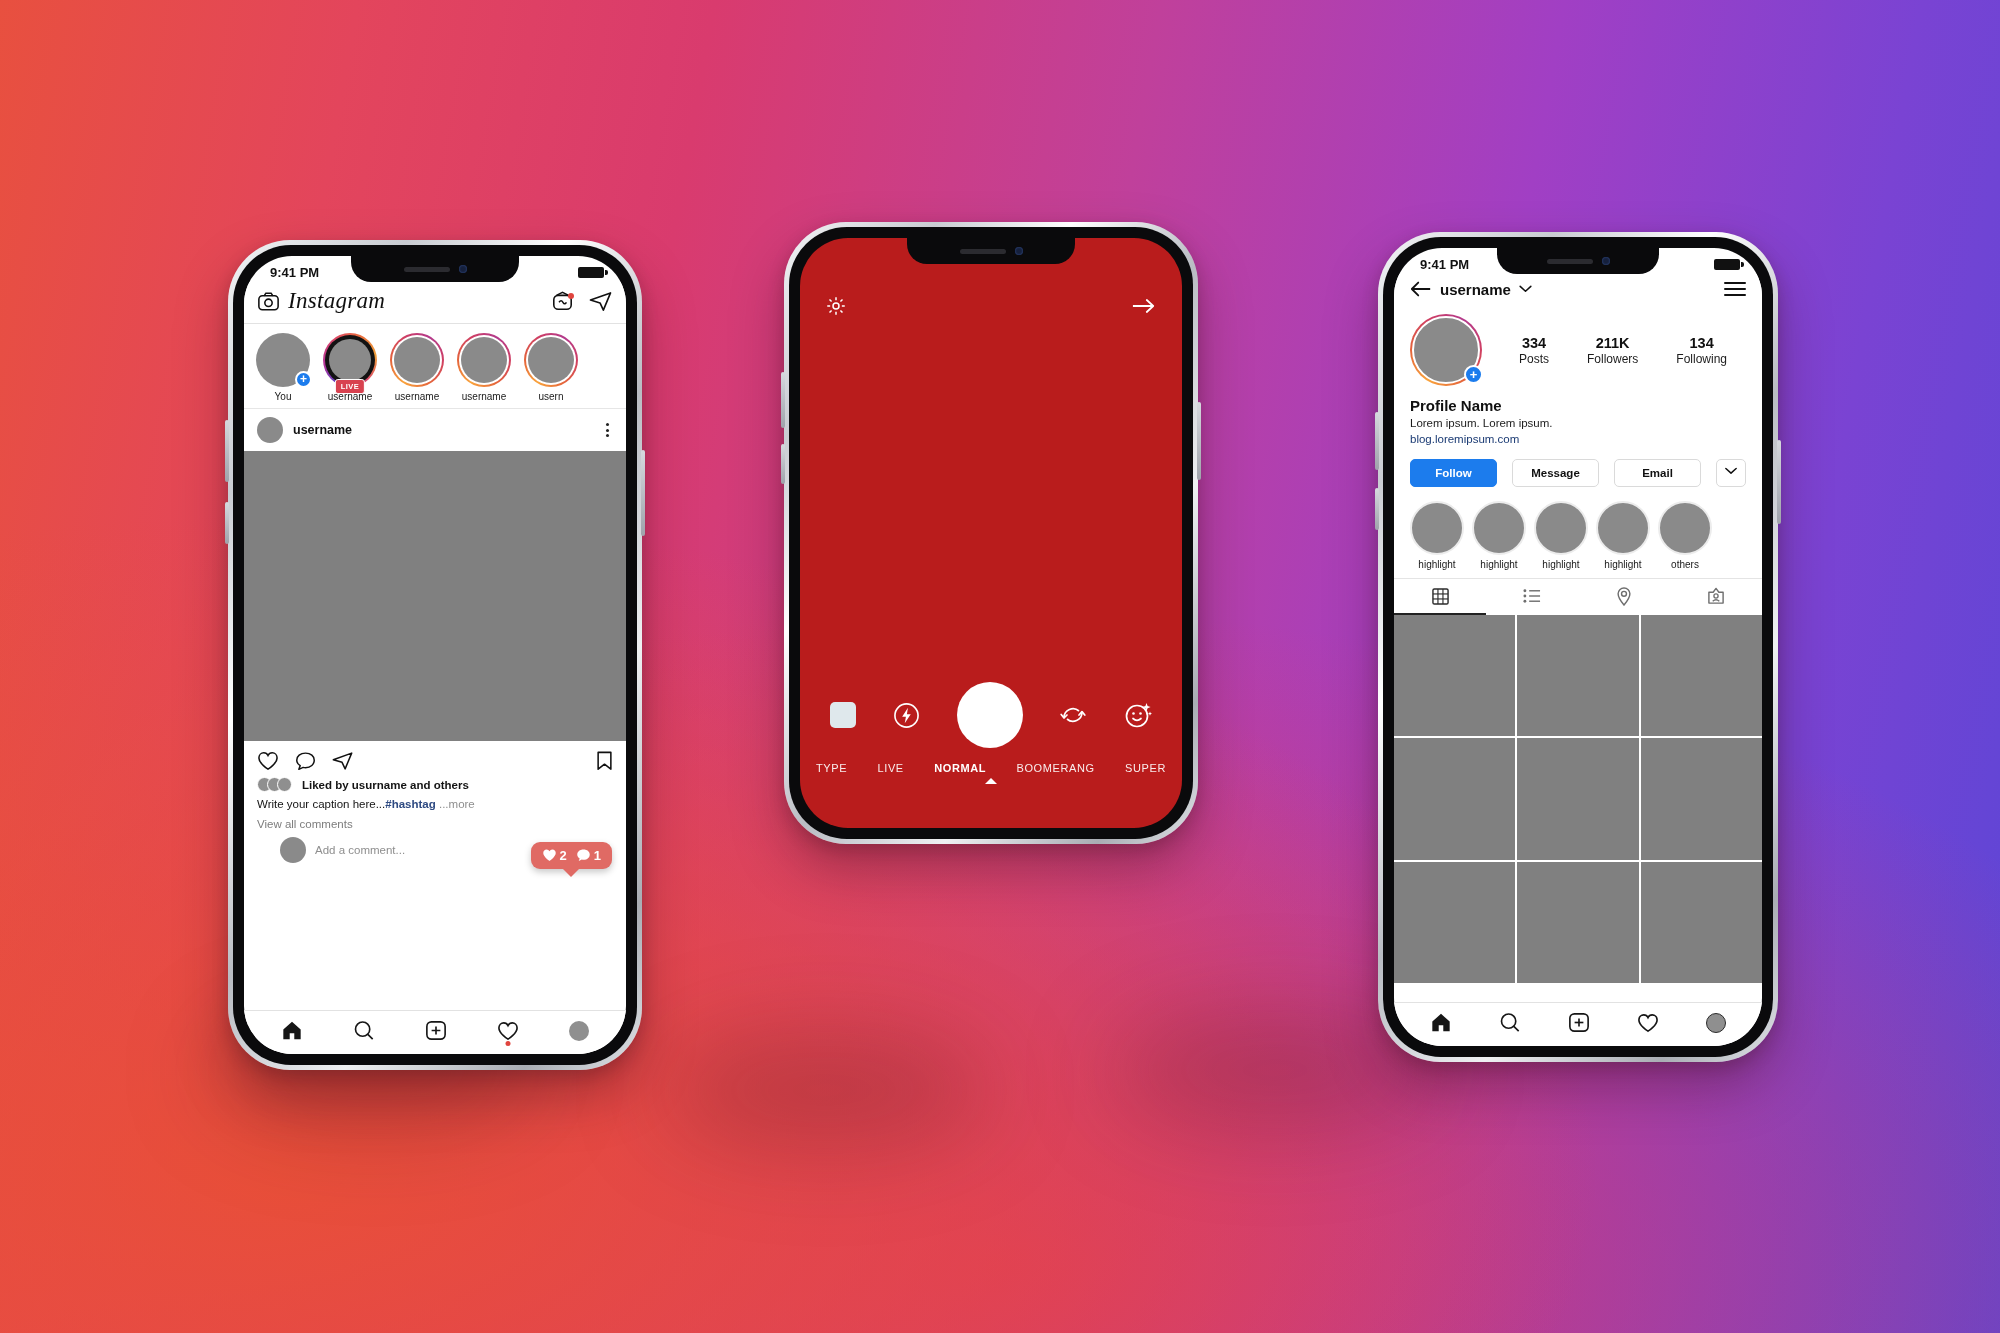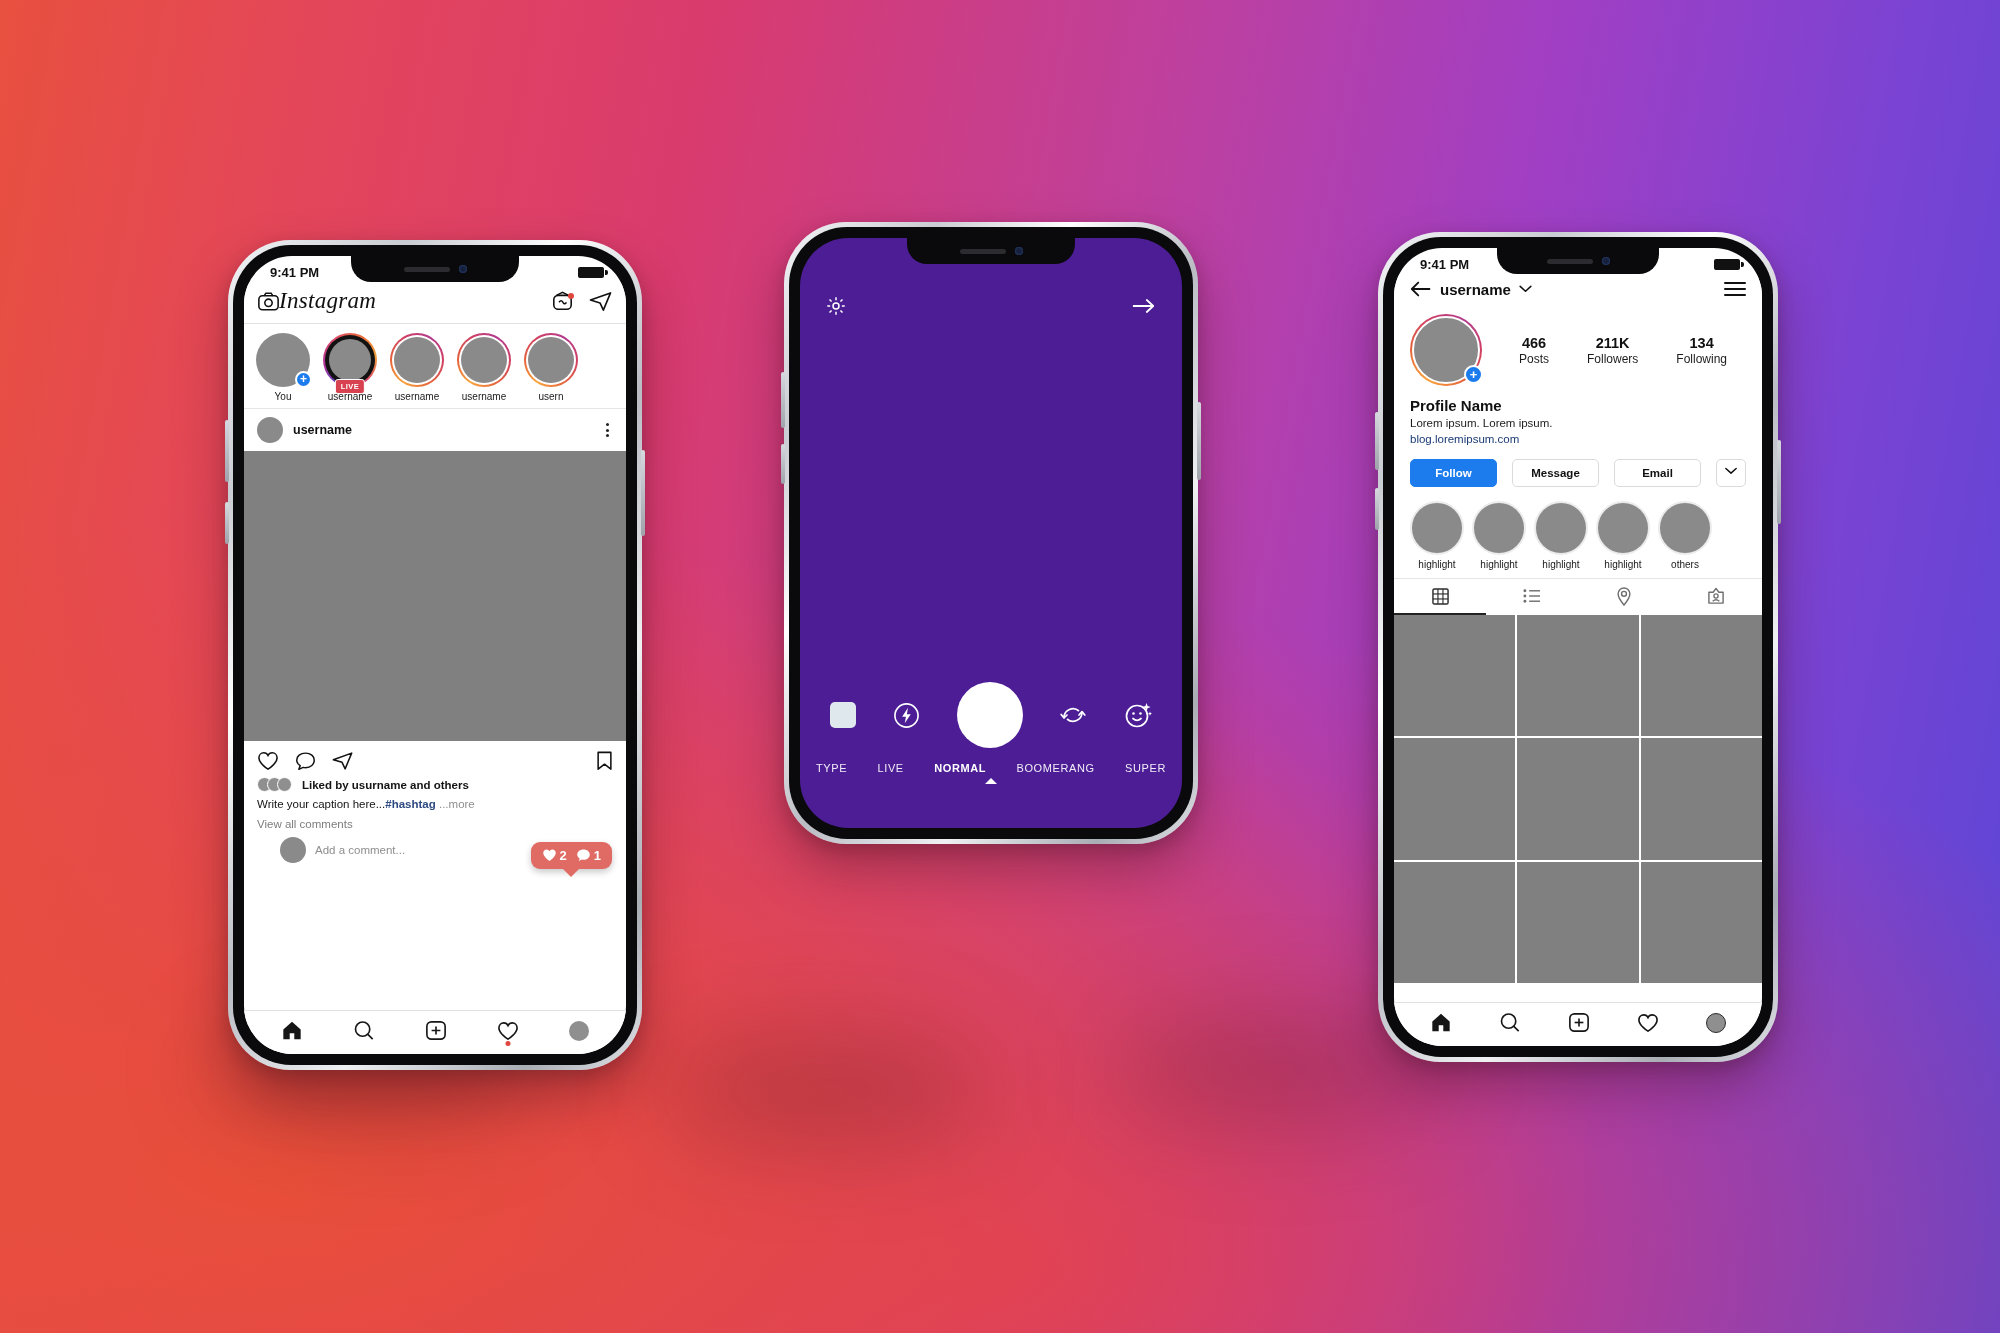--- a/index.html
+++ b/index.html
@@ -36,21 +36,21 @@
   
   .statusbar { display:flex; justify-content:space-between; align-items:center;
     padding:9px 22px 2px 26px; font-size:13px; font-weight:bold; color:#111; }
   .battery { width:26px; height:11px; border-radius:2px; background:#111; position:relative; }
   .battery::after { content:""; position:absolute; right:-4px; top:3px; width:3px; height:5px;
     border-radius:0 2px 2px 0; background:#111; }
 
   
   .ig-head { display:flex; align-items:center; justify-content:space-between;
     padding:6px 14px 9px 14px; border-bottom:1px solid #e2e2e2; background:#fff; }
-  .ig-logo-wrap { display:flex; align-items:center; }
+  .ig-logo-wrap { display:flex; align-items:center; gap:9px; }
   .ig-wordmark { font-family:"Liberation Serif", serif; font-style:italic; font-size:23px;
     font-weight:normal; color:#101010; letter-spacing:.3px; }
   .head-right { display:flex; align-items:center; gap:16px; }
 
   
   .stories { display:flex; gap:13px; padding:9px 10px 6px 12px; background:#fff;
     border-bottom:1px solid #e6e6e6; overflow:hidden; }
   .story { width:54px; flex:0 0 auto; text-align:center; }
   .ring { width:54px; height:54px; border-radius:50%; padding:2px; position:relative;
     background:conic-gradient(from 210deg,#f9a33c,#e4643b,#cf3f63,#b33a8c,#cf3f63,#e4643b,#f9a33c); }
@@ -97,21 +97,21 @@
 
   
   .tabbar { display:flex; align-items:center; justify-content:space-around;
     padding:9px 12px 13px 12px; border-top:1px solid #e2e2e2; background:#fff;
     position:absolute; left:0; right:0; bottom:0; }
   .tab-av { width:20px; height:20px; border-radius:50%; background:#8f8f8f; }
   .tab-av.sel { border:1.5px solid #2b2b2b; }
   .reddot { position:absolute; width:5px; height:5px; border-radius:50%; background:#e0453e; }
 
   
-  .cam-screen { background:#4c1d95; display:flex; flex-direction:column; justify-content:space-between; }
+  .cam-screen { background:#b91c1c; display:flex; flex-direction:column; justify-content:space-between; }
   .cam-top { display:flex; justify-content:space-between; align-items:center; padding:58px 26px 0 26px; }
   .cam-bottom { padding-bottom:44px; }
   .cam-row { display:flex; align-items:center; justify-content:space-between; padding:0 30px; }
   .shutter { width:66px; height:66px; border-radius:50%; background:#fff;
     border:5px solid rgba(255,255,255,0.55); }
   .thumb { width:26px; height:26px; border-radius:5px; background:#dfe8ec; }
   .modes { display:flex; justify-content:space-between; align-items:center;
     padding:14px 16px 0 16px; color:#fff; font-size:11px; letter-spacing:.6px; }
   .mode { opacity:.92; white-space:nowrap; }
   .mode.active { font-weight:bold; opacity:1; }
@@ -469,21 +469,21 @@
           </span>
       </div>
 
       <div class="prof-top">
         <div class="prof-av-wrap">
           <div class="prof-av"></div>
           <span class="prof-plus">+</span>
         </div>
         <div class="stats">
           <div class="stat">
-            <div class="n">466</div>
+            <div class="n">334</div>
             <div class="l">Posts</div>
           </div>
           <div class="stat">
             <div class="n">211K</div>
             <div class="l">Followers</div>
           </div>
           <div class="stat">
             <div class="n">134</div>
             <div class="l">Following</div>
           </div>

